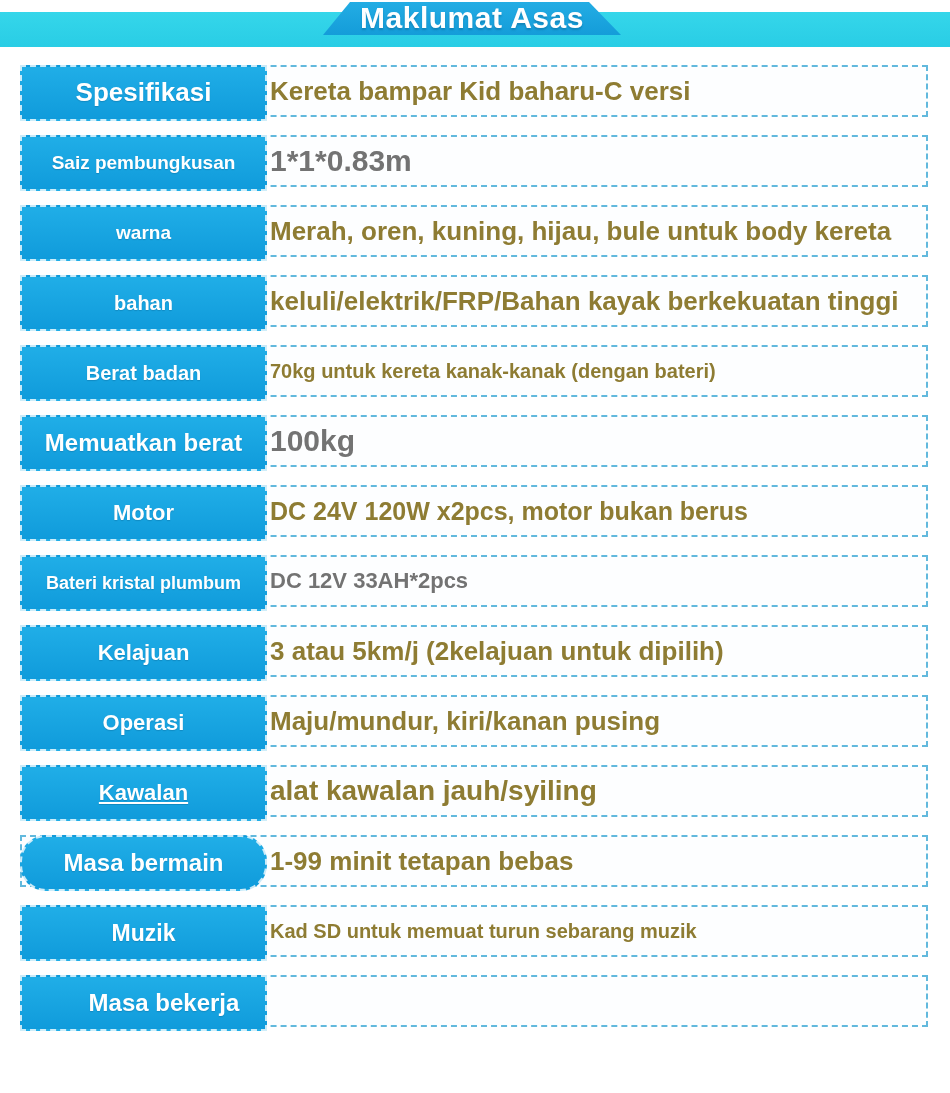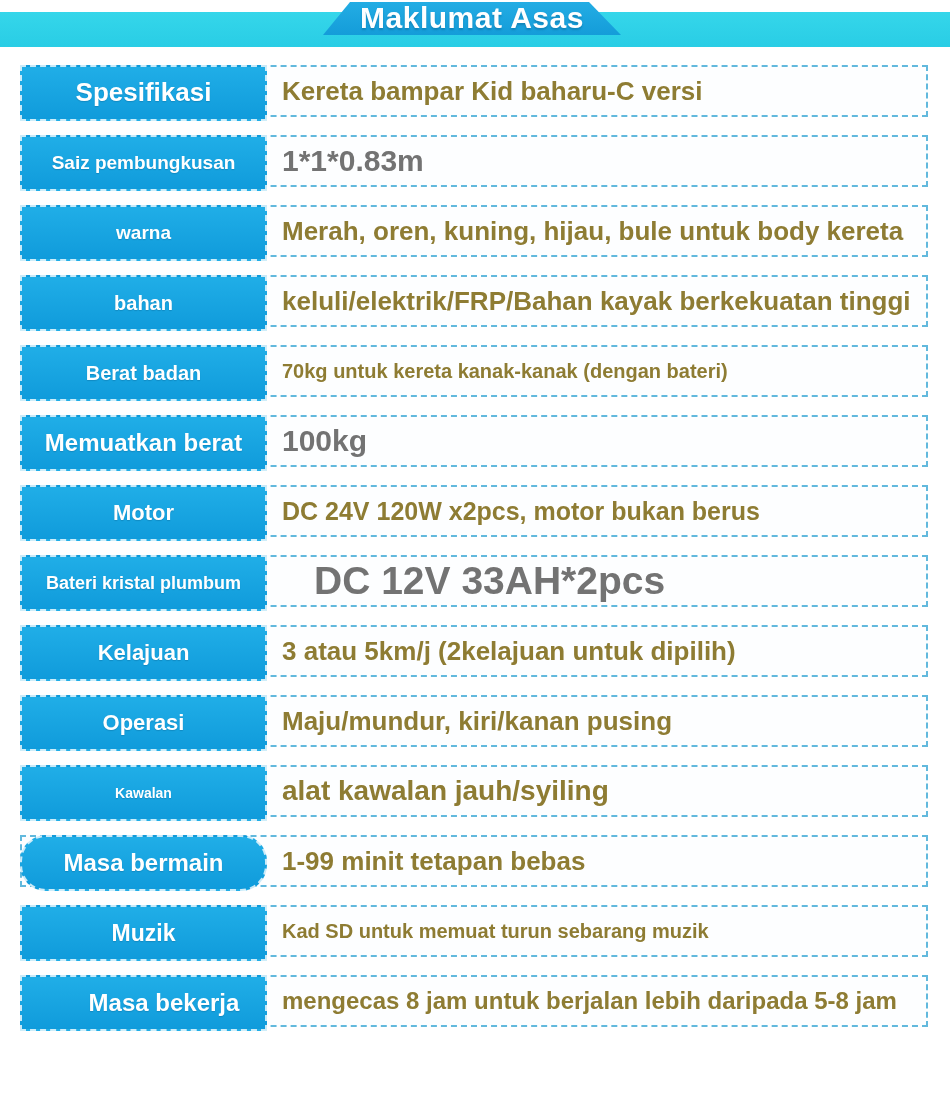--- a/index.html
+++ b/index.html
@@ -38,21 +38,21 @@
   .row-label {
     position: absolute; left: -2px; top: -2px; width: 247px; height: 56px;
     background: linear-gradient(180deg, #20aee7 0%, #109bdb 100%);
     border: 2px dashed rgba(255, 255, 255, 0.78);
     display: flex; align-items: center; justify-content: center;
     color: #ffffff; font-weight: bold; text-align: center;
     text-shadow: 0 1px 1px rgba(0, 70, 110, 0.25);
     line-height: 1.05; padding: 0 3px;
   }
   .row-value {
-    position: absolute; left: 260px; top: 0; right: 6px; height: 100%;
+    position: absolute; left: 248px; top: 0; right: 6px; height: 100%;
     display: flex; align-items: center;
     color: #8e7c33; font-weight: bold; white-space: nowrap;
   }
   .row-value.hl { color: #737373; }
 </style>
 </head>
 <body>
 
 <div class="page">
 
@@ -87,41 +87,40 @@
       <div class="row">
       <div class="row-label" style="font-size: 24px;">Memuatkan berat</div>
       <div class="row-value hl" style="font-size: 30px;">100kg</div>
     </div>
       <div class="row">
       <div class="row-label" style="font-size: 22px;">Motor</div>
       <div class="row-value" style="font-size: 25px;">DC 24V 120W x2pcs, motor bukan berus</div>
     </div>
       <div class="row">
       <div class="row-label" style="font-size: 18px;">Bateri kristal plumbum</div>
-      <div class="row-value hl" style="font-size: 39px; margin-left: 32px;">DC 12V 33AH*2pcs</div>
+      <div class="row-value hl" style="font-size: 22px;">DC 12V 33AH*2pcs</div>
     </div>
       <div class="row">
       <div class="row-label" style="font-size: 22px;">Kelajuan</div>
       <div class="row-value" style="font-size: 26px;">3 atau 5km/j (2kelajuan untuk dipilih)</div>
     </div>
       <div class="row">
       <div class="row-label" style="font-size: 22px;">Operasi</div>
       <div class="row-value" style="font-size: 26px;">Maju/mundur, kiri/kanan pusing</div>
     </div>
       <div class="row">
-      <div class="row-label" style="font-size: 14px;">Kawalan</div>
+      <div class="row-label" style="font-size: 22px; text-decoration: underline;">Kawalan</div>
       <div class="row-value" style="font-size: 28px;">alat kawalan jauh/syiling</div>
     </div>
       <div class="row">
       <div class="row-label" style="font-size: 24px; border-radius: 26px;">Masa bermain</div>
       <div class="row-value" style="font-size: 26px;">1-99 minit tetapan bebas</div>
     </div>
       <div class="row">
       <div class="row-label" style="font-size: 23px;">Muzik</div>
       <div class="row-value" style="font-size: 20px;">Kad SD untuk memuat turun sebarang muzik</div>
     </div>
       <div class="row">
       <div class="row-label" style="font-size: 24px; padding-left: 44px;">Masa bekerja</div>
-      <div class="row-value" style="font-size: 24px;">mengecas 8 jam untuk berjalan lebih daripada 5-8 jam</div>
     </div>
     </div>
 
 </div>
 
 </body></html>

